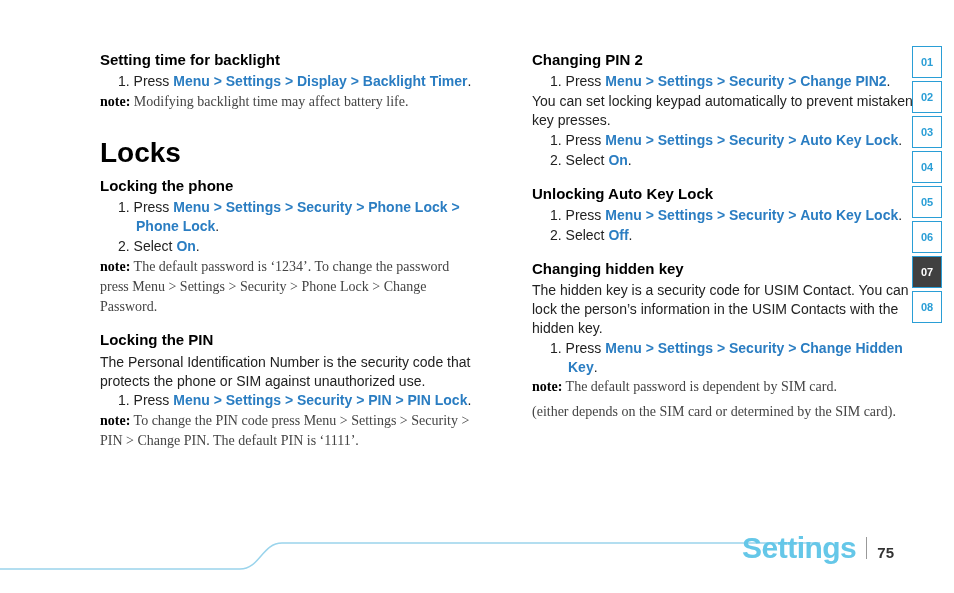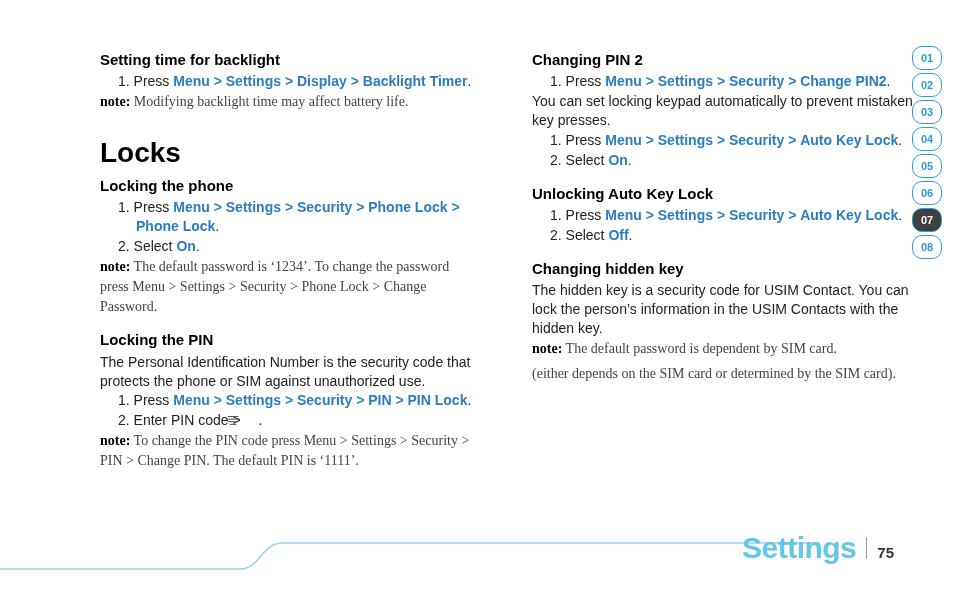--- a/index.html
+++ b/index.html
@@ -58,23 +58,23 @@
   .tabs {
     position: absolute;
     right: 12px;
     top: 46px;
     display: flex;
     flex-direction: column;
     gap: 3px;
   }
   .tab {
     width: 30px;
-    height: 24px;
+    height: 32px;
     border: 1.5px solid #2a9ed6;
-    border-radius: 10px;
+    border-radius: 0;
     color: #2a9ed6;
     font-size: 11px;
     font-weight: bold;
     display: flex;
     align-items: center;
     justify-content: center;
   }
   .tab.active {
     background: #404040;
     color: #fff;
@@ -140,30 +140,20 @@
     </div>
     <div class="para">
       <span class="note-label">note:</span><span class="note-body"> The default password is ‘1234’. To change the password press </span><span class="menu-plain note-body">Menu</span><span class="note-body"> &gt; </span><span class="menu-plain note-body">Settings</span><span class="note-body"> &gt; </span><span class="menu-plain note-body">Security</span><span class="note-body"> &gt; </span><span class="menu-plain note-body">Phone Lock</span><span class="note-body"> &gt; </span><span class="menu-plain note-body">Change Password</span><span class="note-body">.</span>
     </div>
 
     <div class="subhead">Locking the PIN</div>
     <div class="para">The Personal Identification Number is the security code that protects the phone or SIM against unauthorized use.</div>
     <div class="step">
       <span>1. Press </span><span class="menu">Menu</span> <span class="sep">&gt;</span> <span class="menu">Settings</span> <span class="sep">&gt;</span> <span class="menu">Security</span> <span class="sep">&gt;</span> <span class="menu">PIN</span> <span class="sep">&gt;</span> <span class="menu">PIN Lock</span>.
     </div>
-    <div class="step">
-      <span>2. Enter PIN code &gt; </span><span class="ok-icon"><svg viewBox="0 0 16 16">
-            <g stroke="#555" stroke-width="1.2" fill="none">
-              <line x1="2" y1="4" x2="14" y2="4"></line>
-              <line x1="2" y1="7" x2="14" y2="7"></line>
-              <line x1="2" y1="10" x2="14" y2="10"></line>
-              <line x1="4" y1="13" x2="12" y2="13"></line>
-            </g>
-          </svg></span>.
-    </div>
     <div class="para">
       <span class="note-label">note:</span><span class="note-body"> To change the PIN code press </span><span class="menu-plain note-body">Menu</span><span class="note-body"> &gt; </span><span class="menu-plain note-body">Settings</span><span class="note-body"> &gt; </span><span class="menu-plain note-body">Security</span><span class="note-body"> &gt; </span><span class="menu-plain note-body">PIN</span><span class="note-body"> &gt; </span><span class="menu-plain note-body">Change PIN</span><span class="note-body">. The default PIN is ‘1111’.</span>
     </div>
   </div>
 
   <div class="col col-right">
 
     <div class="subhead first">Changing PIN 2</div>
     <div class="step">
       <span>1. Press </span><span class="menu">Menu</span> <span class="sep">&gt;</span> <span class="menu">Settings</span> <span class="sep">&gt;</span> <span class="menu">Security</span> <span class="sep">&gt;</span> <span class="menu">Change PIN2</span>.
@@ -180,20 +170,23 @@
     <div class="subhead">Unlocking Auto Key Lock</div>
     <div class="step">
       <span>1. Press </span><span class="menu">Menu</span> <span class="sep">&gt;</span> <span class="menu">Settings</span> <span class="sep">&gt;</span> <span class="menu">Security</span> <span class="sep">&gt;</span> <span class="menu">Auto Key Lock</span>.
     </div>
     <div class="step">
       <span>2. Select </span><span class="menu">Off</span>.
     </div>
 
     <div class="subhead">Changing hidden key</div>
     <div class="para">The hidden key is a security code for USIM Contact. You can lock the person’s information in the USIM Contacts with the hidden key.</div>
+    <div class="step">
+      <span>1. Press </span><span class="menu">Menu</span> <span class="sep">&gt;</span> <span class="menu">Settings</span> <span class="sep">&gt;</span> <span class="menu">Security</span> <span class="sep">&gt;</span> <span class="menu">Change Hidden Key</span>.
+    </div>
     <div class="para">
       <span class="note-label">note:</span><span class="note-body"> The default password is dependent by SIM card.</span>
     </div>
     <div class="para note-body" style="margin-top:6px">(either depends on the SIM card or determined by the SIM card).</div>
   </div>
 </div>
 
 <div class="tabs">
   <div class="tab">01</div>
   <div class="tab">02</div>

